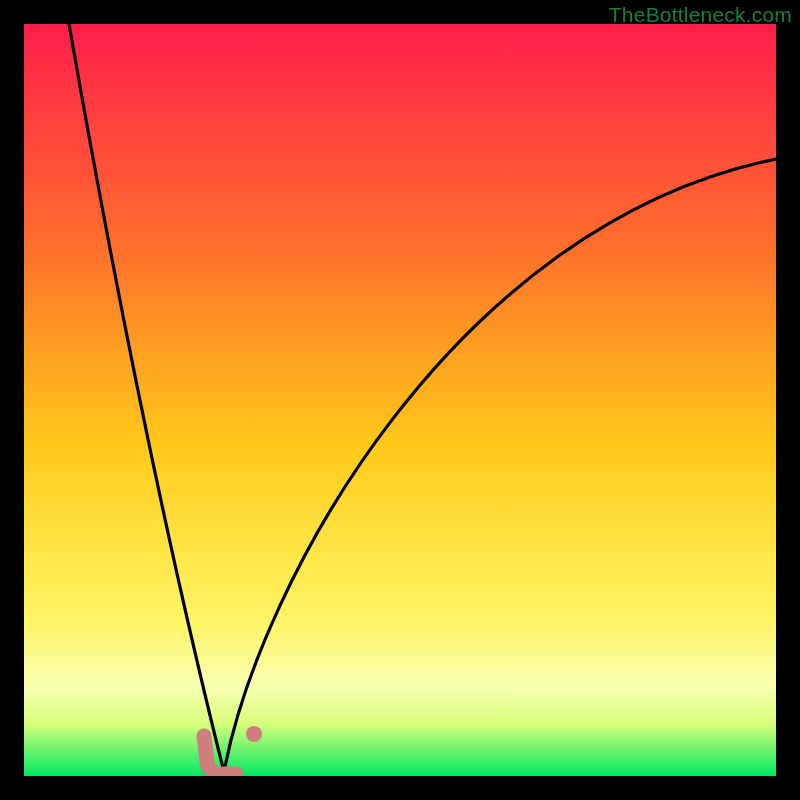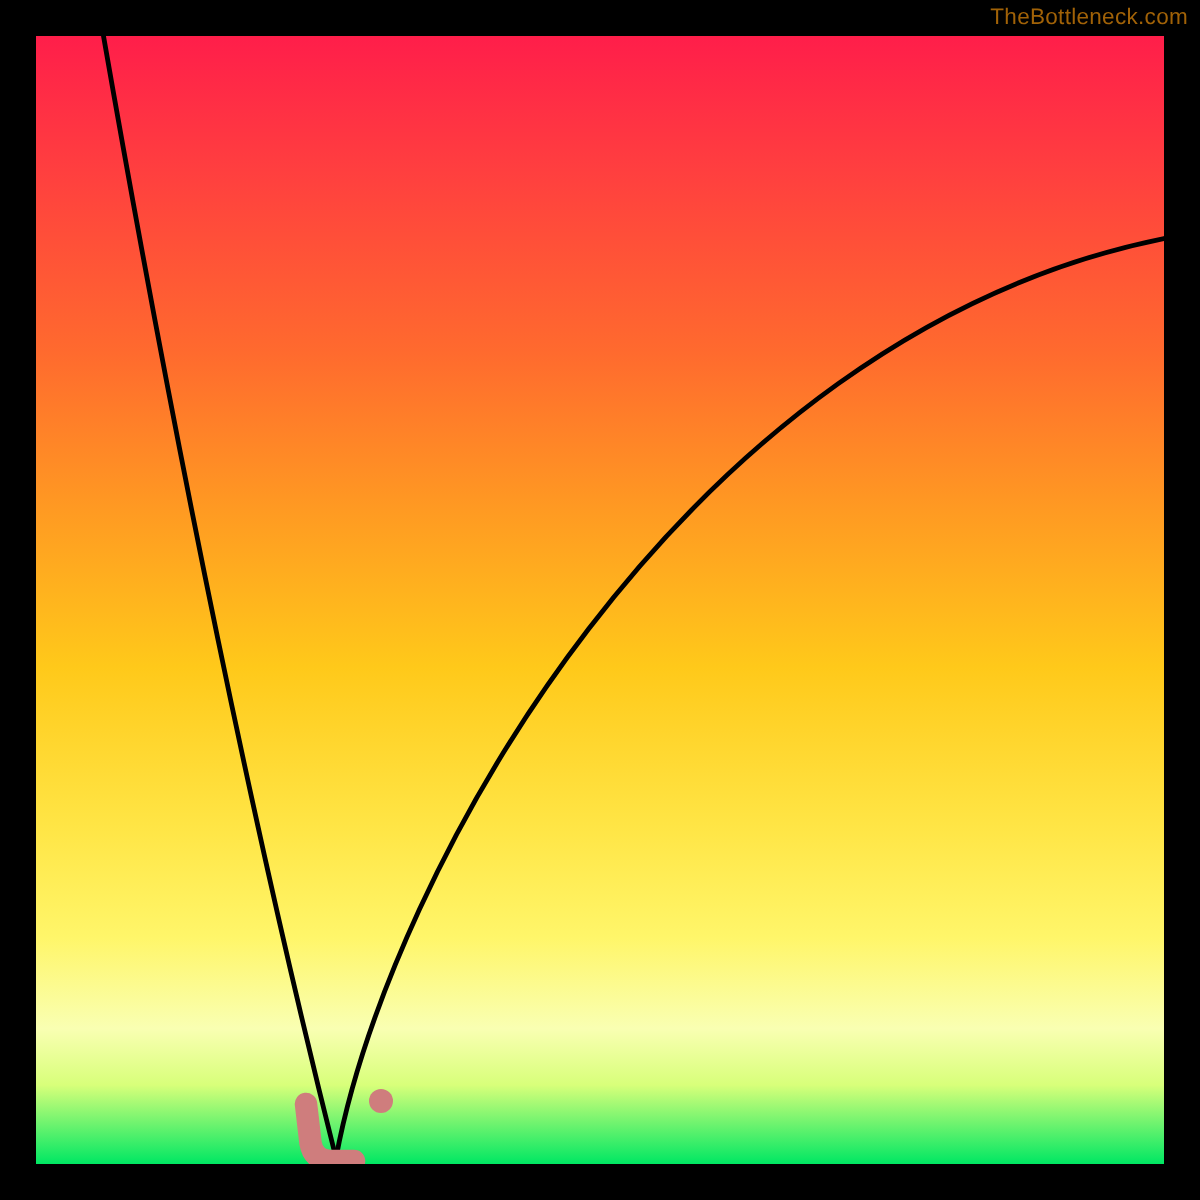--- a/index.html
+++ b/index.html
@@ -43,22 +43,22 @@
     );
   }
   .curves {
     position: absolute;
     inset: 0;
   }
   .watermark {
     position: absolute;
     top: 3px;
     right: 8px;
-    color: #a16207;
-    font-size: 15px;
+    color: #15803d;
+    font-size: 21px;
     letter-spacing: 0.2px;
     user-select: none;
   }
 </style>
 </head>
 <body>
 
 <div class="frame">
 
   <div class="plot">

